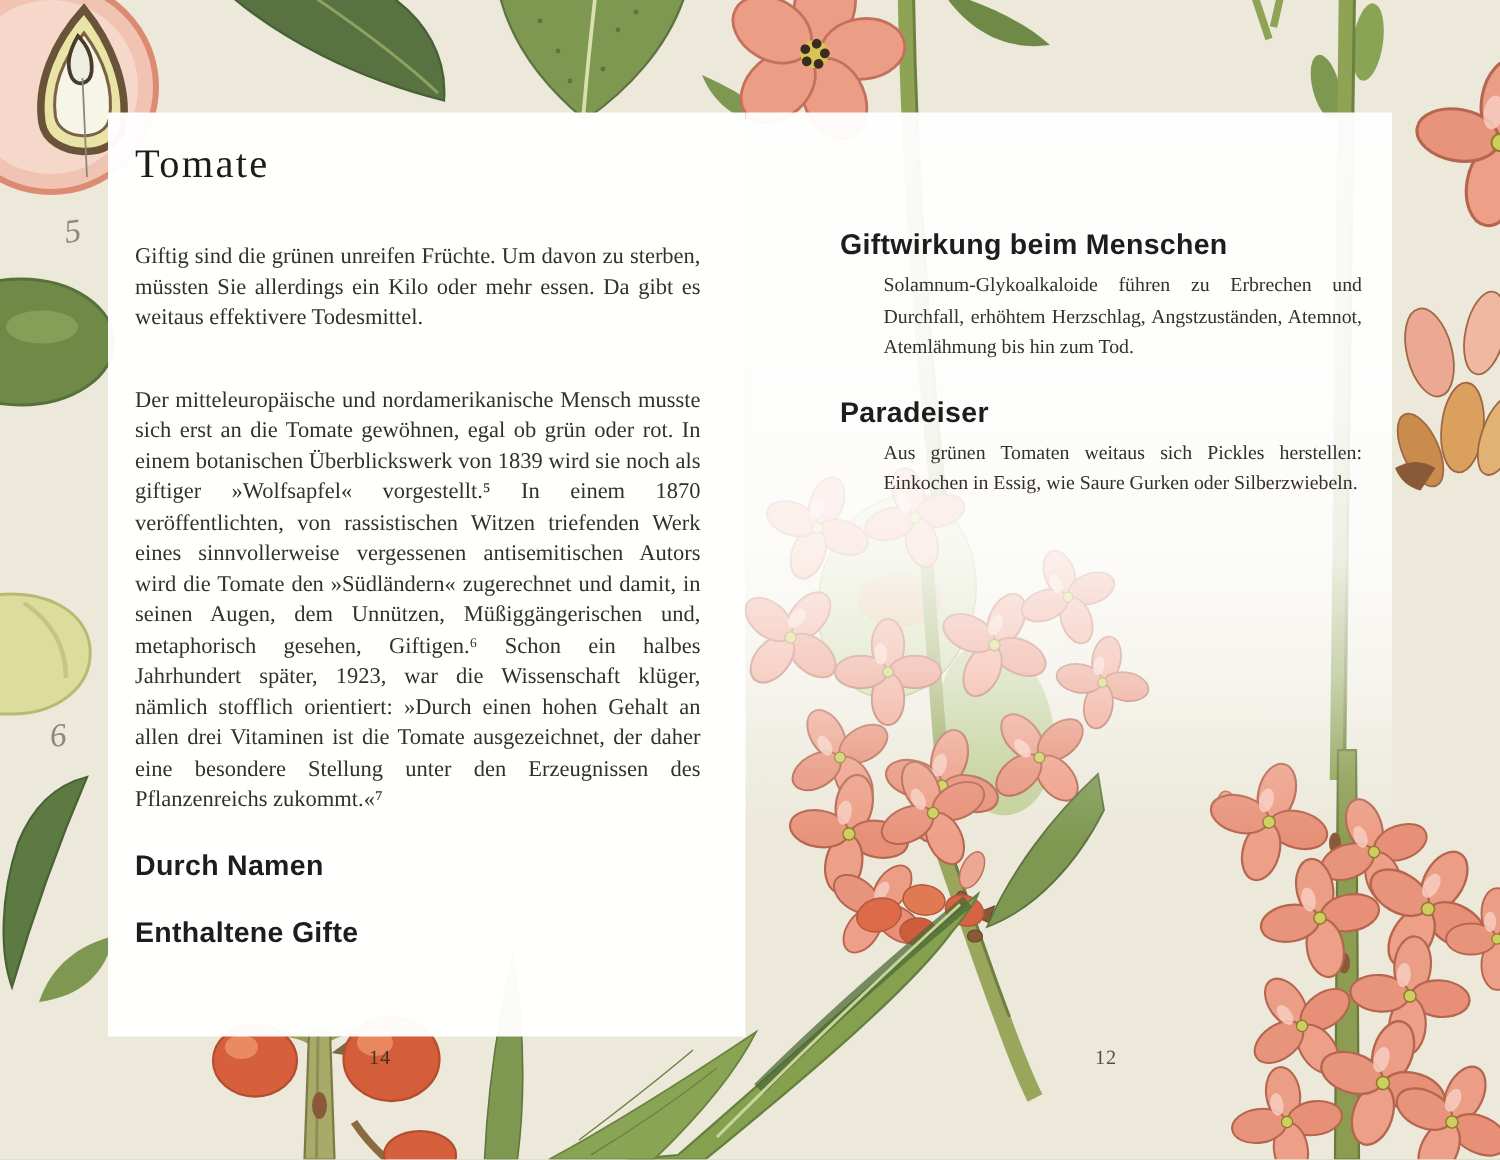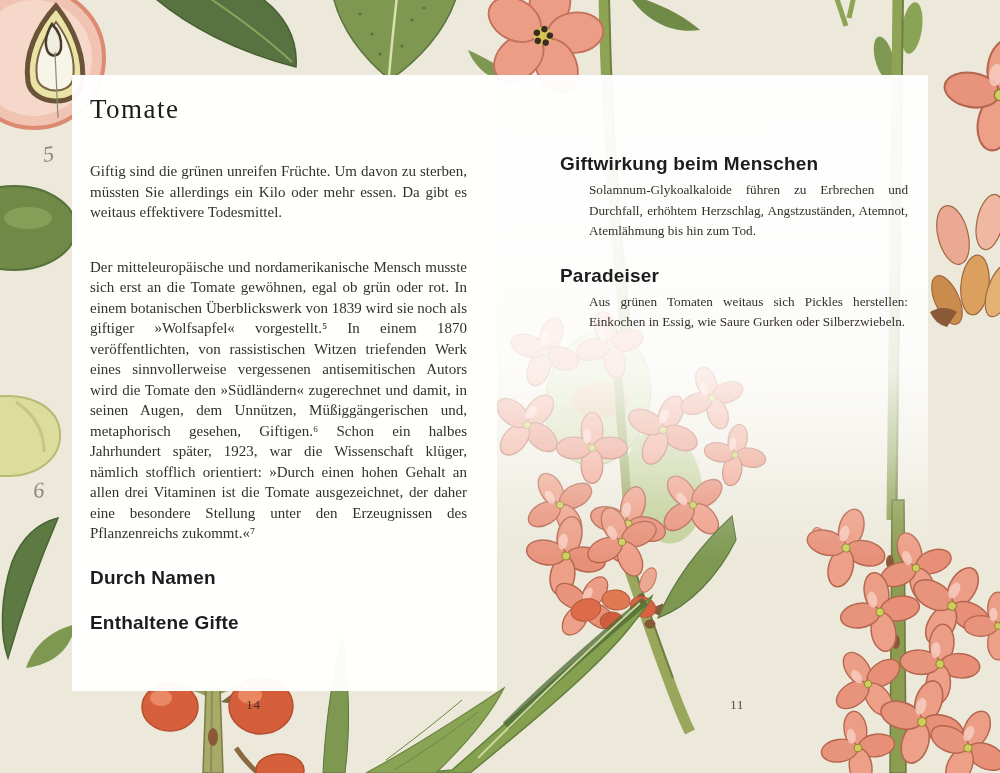--- a/index.html
+++ b/index.html
@@ -262,15 +262,15 @@
       <p class="sec-body">Solamnum-Glykoalkaloide führen zu Erbrechen und Durchfall, erhöhtem Herzschlag, Angstzuständen, Atemnot, Atemlähmung bis hin zum Tod.</p>
     </div>
 
     <div class="section">
       <h2 class="sec-head">Paradeiser</h2>
       <p class="sec-body">Aus grünen Tomaten weitaus sich Pickles herstellen: Einkochen in Essig, wie Saure Gurken oder Silberzwiebeln.</p>
     </div>
   </div>
 
   <div class="pageno pageno-left">14</div>
-  <div class="pageno pageno-right">11</div>
+  <div class="pageno pageno-right">12</div>
 
 </div>
 
 </body></html>

